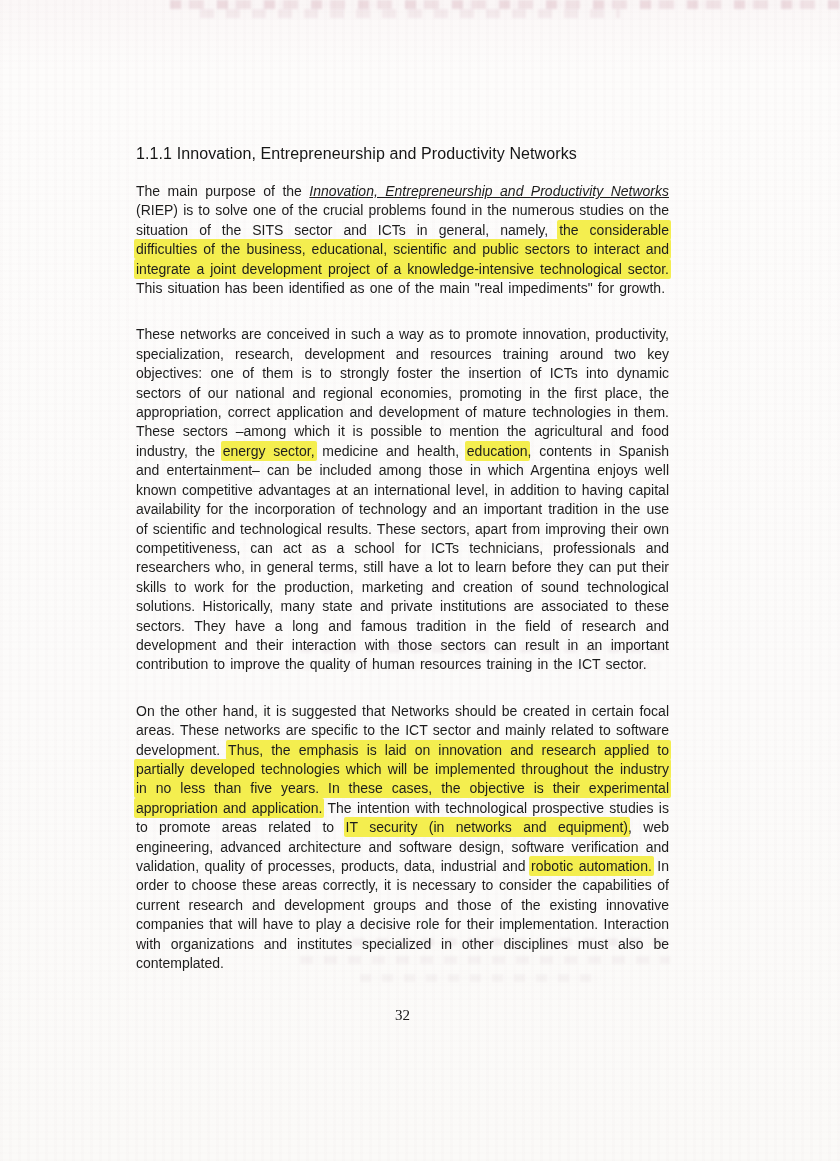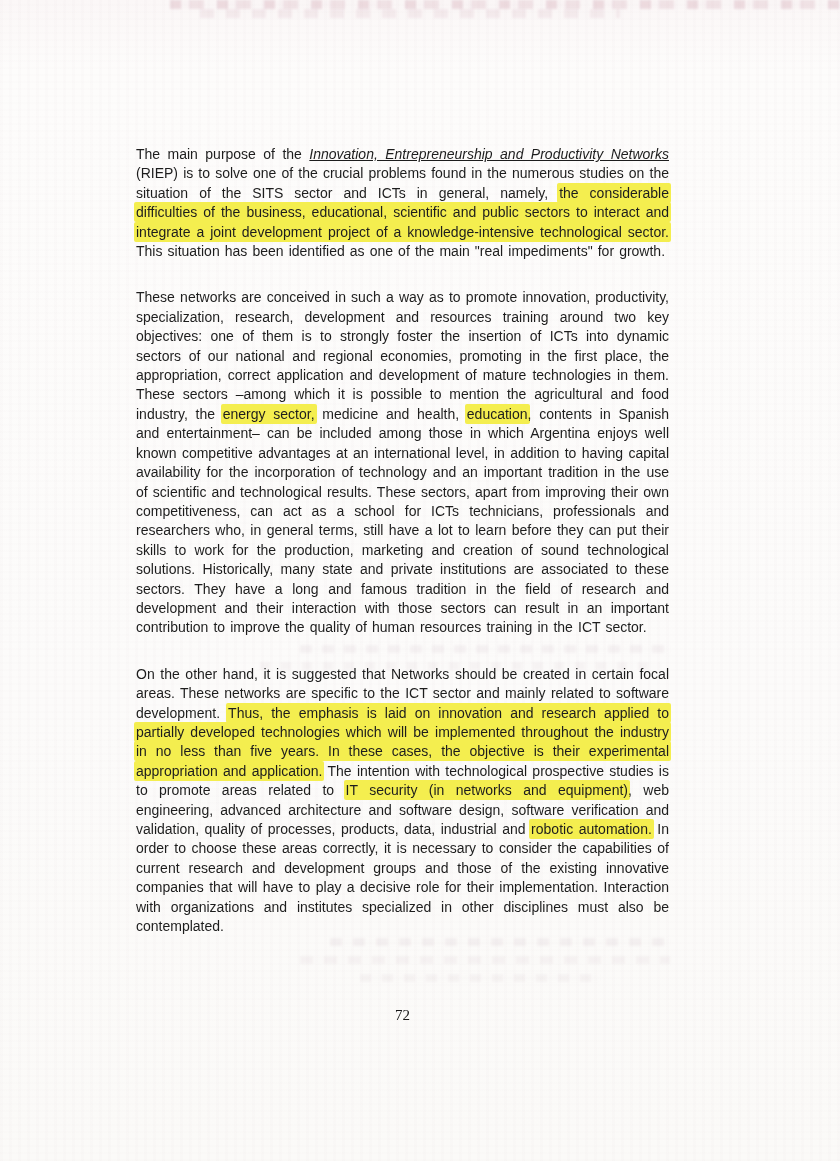--- a/index.html
+++ b/index.html
@@ -117,22 +117,23 @@
   <div class="texture"></div>
   <div class="bleed bleed-top-1"></div>
   <div class="bleed bleed-top-2"></div>
   <div class="bleed bleed-mid-1"></div>
   <div class="bleed bleed-mid-2"></div>
   <div class="bleed bleed-bottom-1"></div>
   <div class="bleed bleed-bottom-2"></div>
   <div class="bleed bleed-bottom-3"></div>
 
   <div class="content">
+    <h1 class="heading">1.1.1 Innovation, Entrepreneurship and Productivity Networks</h1>
 
     <p class="body-par"><span>The main purpose of the </span><span class="it">Innovation, Entrepreneurship and Productivity Networks</span><span> (RIEP) is to solve one of the crucial problems found in the numerous studies on the situation of the SITS sector and ICTs in general, namely, </span><span class="hl">the considerable difficulties of the business, educational, scientific and public sectors to interact and integrate a joint development project of a knowledge-intensive technological sector.</span><span> This situation has been identified as one of the main "real impediments" for growth.</span></p>
 
     <p class="body-par"><span>These networks are conceived in such a way as to promote innovation, productivity, specialization, research, development and resources training around two key objectives: one of them is to strongly foster the insertion of ICTs into dynamic sectors of our national and regional economies, promoting in the first place, the appropriation, correct application and development of mature technologies in them. These sectors –among which it is possible to mention the agricultural and food industry, the </span><span class="hl">energy sector,</span><span> medicine and health, </span><span class="hl">education</span><span>, contents in Spanish and entertainment– can be included among those in which Argentina enjoys well known competitive advantages at an international level, in addition to having capital availability for the incorporation of technology and an important tradition in the use of scientific and technological results. These sectors, apart from improving their own competitiveness, can act as a school for ICTs technicians, professionals and researchers who, in general terms, still have a lot to learn before they can put their skills to work for the production, marketing and creation of sound technological solutions. Historically, many state and private institutions are associated to these sectors. They have a long and famous tradition in the field of research and development and their interaction with those sectors can result in an important contribution to improve the quality of human resources training in the ICT sector.</span></p>
 
     <p class="body-par"><span>On the other hand, it is suggested that Networks should be created in certain focal areas. These networks are specific to the ICT sector and mainly related to software development. </span><span class="hl">Thus, the emphasis is laid on innovation and research applied to partially developed technologies which will be implemented throughout the industry in no less than five years. In these cases, the objective is their experimental appropriation and application.</span><span> The intention with technological prospective studies is to promote areas related to </span><span class="hl">IT security (in networks and equipment)</span><span>, web engineering, advanced architecture and software design, software verification and validation, quality of processes, products, data, industrial and </span><span class="hl">robotic automation.</span><span> In order to choose these areas correctly, it is necessary to consider the capabilities of current research and development groups and those of the existing innovative companies that will have to play a decisive role for their implementation. Interaction with organizations and institutes specialized in other disciplines must also be contemplated.</span></p>
   </div>
 
-  <div class="page-number">72</div>
+  <div class="page-number">32</div>
 </div>
 
 </body></html>

